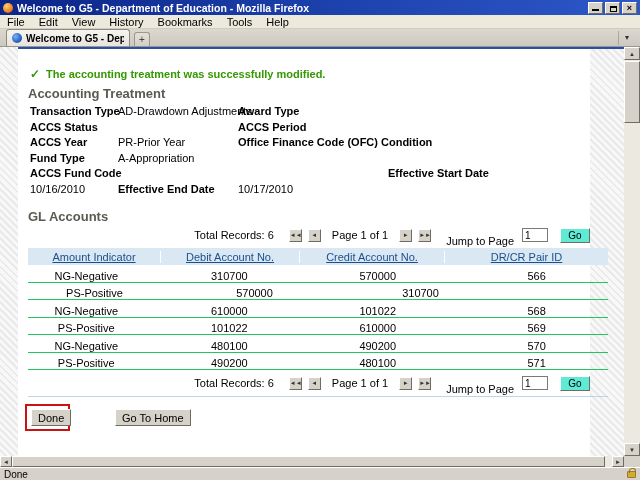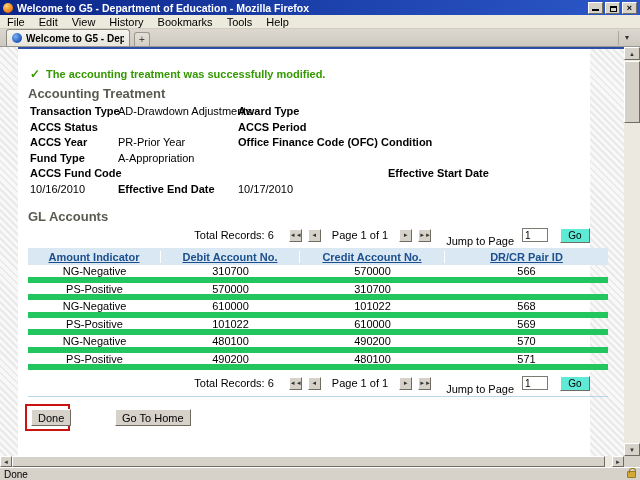--- a/index.html
+++ b/index.html
@@ -65,22 +65,22 @@
   .pag-jumplabel { margin:12px 8px 0 12px; }
   .pag-input { width:26px; height:14px; border:1px solid #7a7a72; font-size:10px; padding:0 2px;
     font-family:"Liberation Sans",sans-serif; }
   .pag-go { margin-left:12px; height:15px; width:30px; background:#5eead4; border:1px solid;
     border-color:#fff #6f6c62 #6f6c62 #fff; font-size:10px; font-family:"Liberation Sans",sans-serif; }
 
   .gl-table { position:absolute; left:28px; top:201px; width:580px; }
   .thead { display:flex; background:#d9e8f3; height:17px; align-items:center; }
   .thead .cell { border-right:1px solid #fff; }
   .thead .cell:last-child { border-right:none; }
-  .th-link { color:#1c4f8d; font-weight:bold; text-decoration:underline; font-size:11px; }
-  .trow { display:flex; height:17.5px; align-items:flex-start; border-bottom:6px solid #22c55e; }
+  .th-link { color:#1c4f8d; font-weight:normal; text-decoration:underline; font-size:11px; }
+  .trow { display:flex; height:17.5px; align-items:flex-end; border-bottom:1px solid #22c55e;gap:24px; }
   .cell { text-align:center; font-size:11px; }
   .c0 { width:133px; } .c1 { width:139px; } .c2 { width:145px; } .c3 { width:163px; }
 
   .sepline { position:absolute; left:28px; top:349px; width:580px; height:1px; background:#b9d5e9; }
 
   .highlight-rect { position:absolute; left:25px; top:357px; width:45px; height:27px;
     border:2px solid #cc1111; }
   .classic-btn { position:absolute; height:17px; background:#d6d2c9; border:1px solid;
     border-color:#fff #6f6c62 #6f6c62 #fff; font-size:11px; font-family:"Liberation Sans",sans-serif;
     padding:0 6px; }

